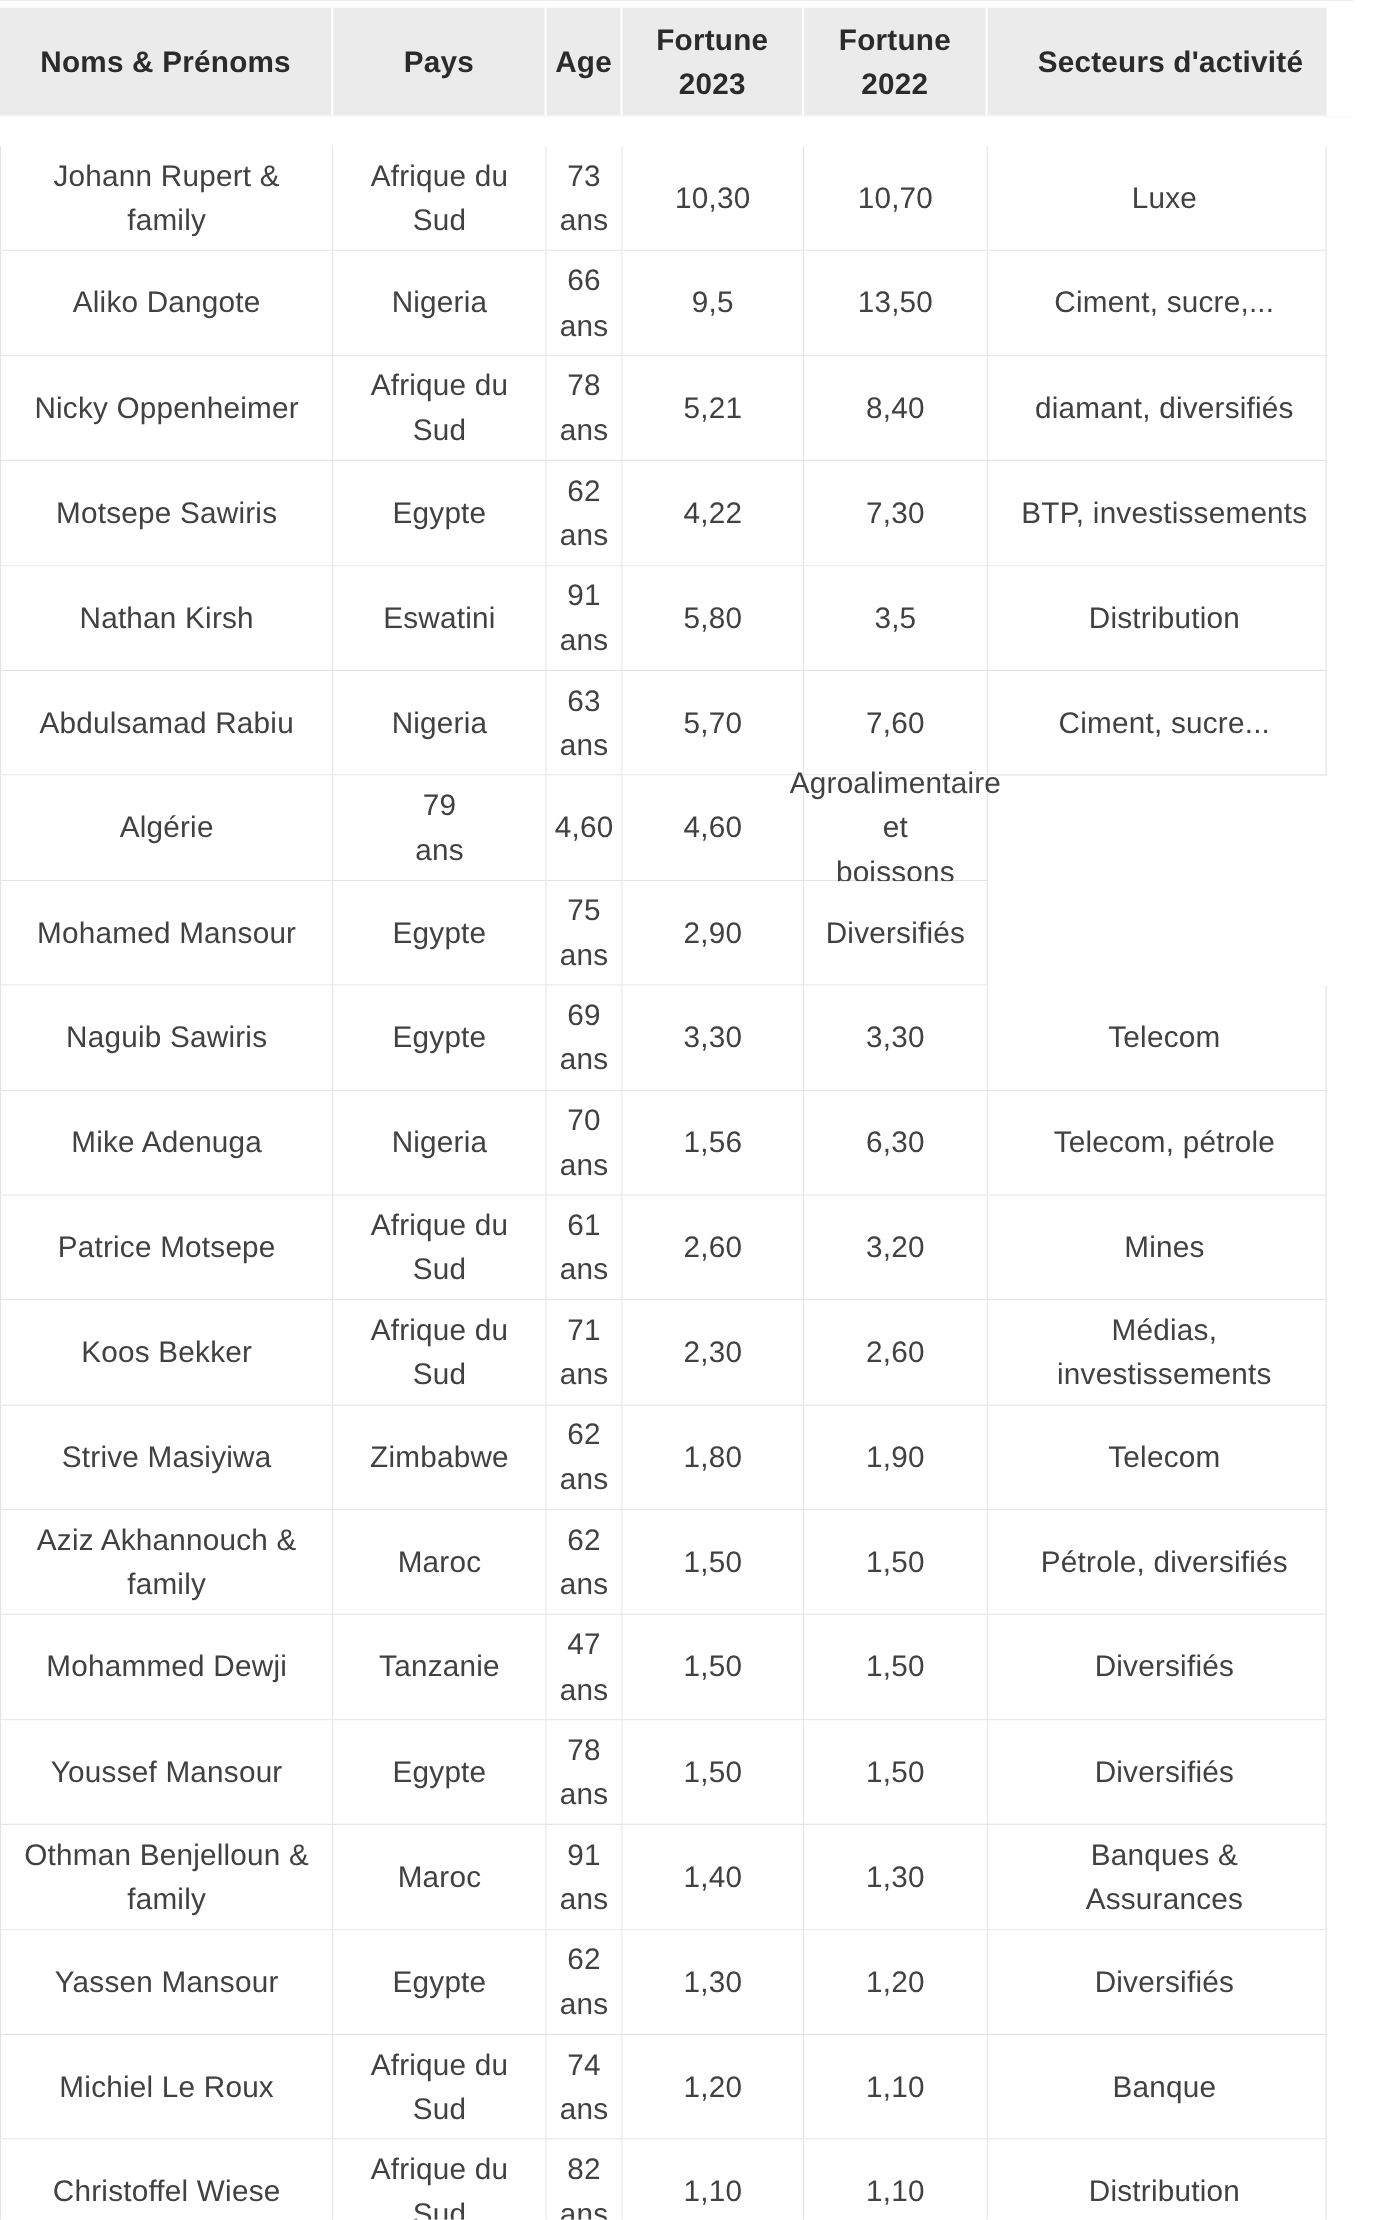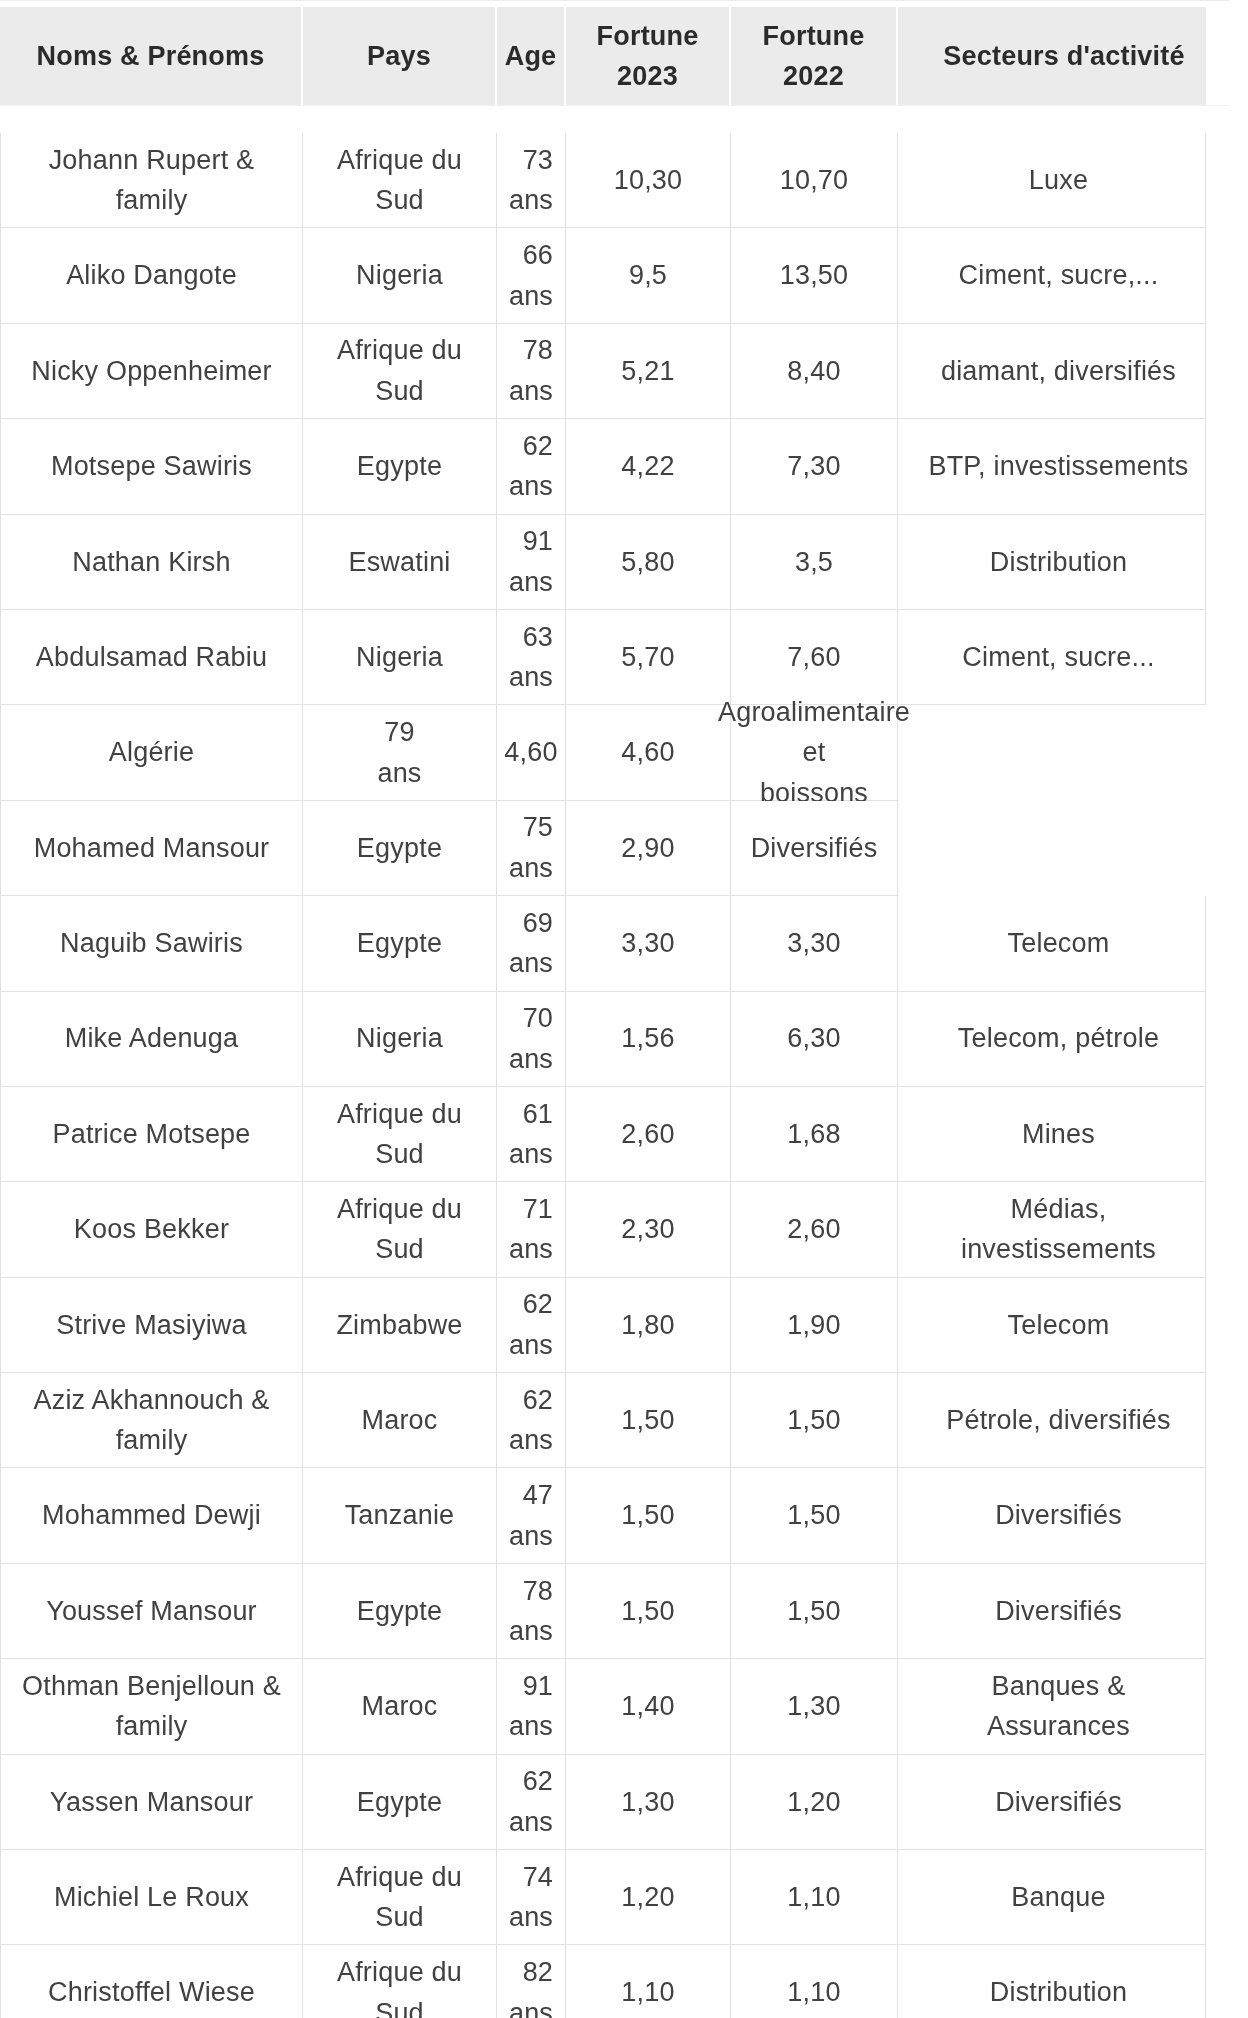--- a/index.html
+++ b/index.html
@@ -69,21 +69,21 @@
     border-right: 1px solid #e2e2e2;
     border-bottom: 1px solid #e2e2e2;
     padding: 2px 10px;
   }
   .brow .bcell:first-child {
     border-left: 1px solid #e2e2e2;
   }
   
   .hcell:nth-child(1), .bcell:nth-child(1) { width: 303px; }
   .hcell:nth-child(2), .bcell:nth-child(2) { width: 194px; }
-  .hcell:nth-child(3), .bcell:nth-child(3) { width: 69px; text-align: right;  }
+  .hcell:nth-child(3), .bcell:nth-child(3) { width: 69px;  }
   .hcell:nth-child(4), .bcell:nth-child(4) { width: 165px; }
   .hcell:nth-child(5), .bcell:nth-child(5) { width: 167px; }
   .hcell:nth-child(6), .bcell:nth-child(6) { width: 308px; padding-left: 24px; }
 </style>
 </head>
 <body>
 
 <div class="page">
   <div class="tbl">
     <div class="thead" id="thead">
@@ -189,21 +189,21 @@
           <div class="bcell">6,30</div>
           <div class="bcell">Telecom, pétrole</div>
         </div>
         <div class="brow">
           <div class="bcell">Patrice Motsepe</div>
           <div class="bcell">Afrique du
 Sud</div>
           <div class="bcell">61
 ans</div>
           <div class="bcell">2,60</div>
-          <div class="bcell">1,68</div>
+          <div class="bcell">3,20</div>
           <div class="bcell">Mines</div>
         </div>
         <div class="brow">
           <div class="bcell">Koos Bekker</div>
           <div class="bcell">Afrique du
 Sud</div>
           <div class="bcell">71
 ans</div>
           <div class="bcell">2,30</div>
           <div class="bcell">2,60</div>

